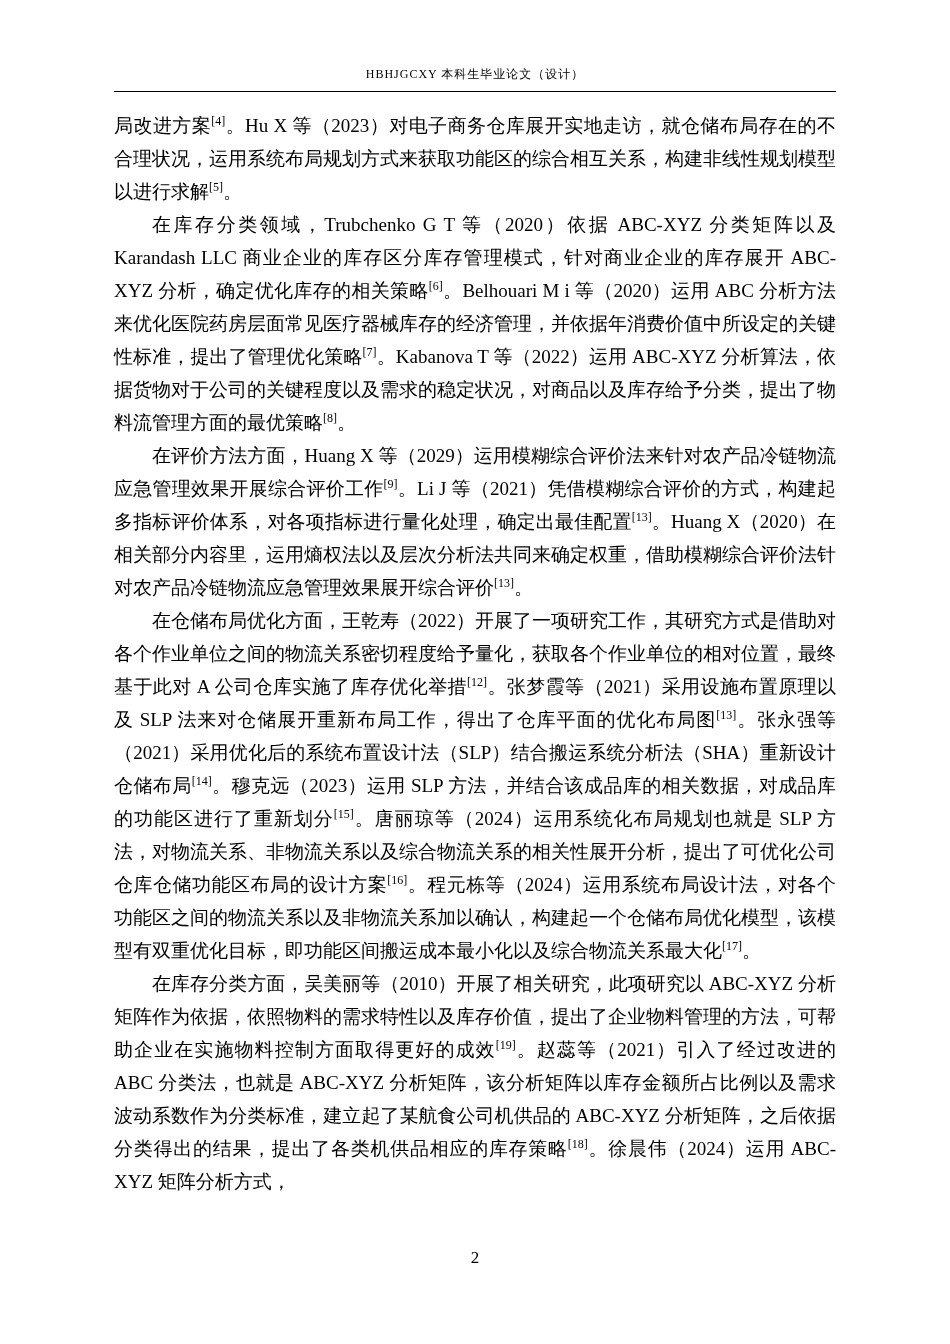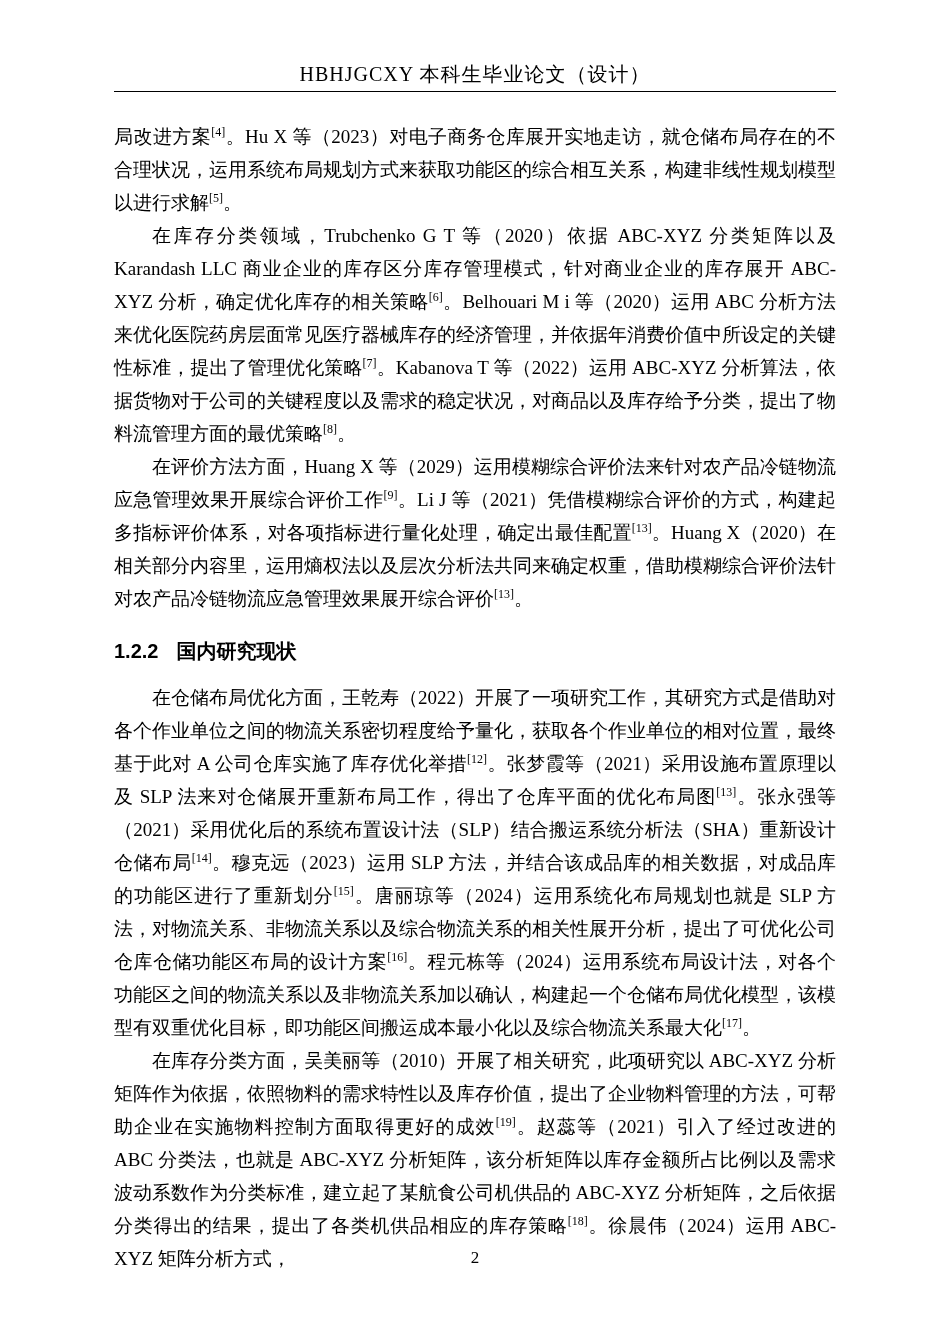--- a/index.html
+++ b/index.html
@@ -11,29 +11,29 @@
     box-sizing: border-box;
     background: #ffffff;
     color: #000000;
     font-family: "Liberation Serif", "DejaVu Serif", serif;
   }
   .page-inner {
     padding: 0 114px;
   }
   .header {
     text-align: center;
-    font-size: 20px;
+    font-size: 12px;
     line-height: 16px;
     padding-top: 66px;
     padding-bottom: 9px;
     border-bottom: 1px solid #000000;
     letter-spacing: 1px;
   }
   .body-text {
-    margin-top: 28px;
+    margin-top: 17px;
     font-size: 19px;
     line-height: 33px;
     text-align: justify;
   }
   p.para {
     margin: 0;
     text-indent: 2em;
   }
   p.para.no-indent {
     text-indent: 0;
@@ -72,23 +72,20 @@
     </div>
 
     <div class="body-text">
 
       <p class="para no-indent"><span>局改进方案</span><sup>[4]</sup><span>。Hu X 等（2023）对电子商务仓库展开实地走访，就仓储布局存在的不合理状况，运用系统布局规划方式来获取功能区的综合相互关系，构建非线性规划模型以进行求解</span><sup>[5]</sup><span>。</span></p>
 
       <p class="para"><span>在库存分类领域，Trubchenko G T 等（2020）依据 ABC-XYZ 分类矩阵以及 Karandash LLC 商业企业的库存区分库存管理模式，针对商业企业的库存展开 ABC-XYZ 分析，确定优化库存的相关策略</span><sup>[6]</sup><span>。Belhouari M i 等（2020）运用 ABC 分析方法来优化医院药房层面常见医疗器械库存的经济管理，并依据年消费价值中所设定的关键性标准，提出了管理优化策略</span><sup>[7]</sup><span>。Kabanova T 等（2022）运用 ABC-XYZ 分析算法，依据货物对于公司的关键程度以及需求的稳定状况，对商品以及库存给予分类，提出了物料流管理方面的最优策略</span><sup>[8]</sup><span>。</span></p>
 
       <p class="para"><span>在评价方法方面，Huang X 等（2029）运用模糊综合评价法来针对农产品冷链物流应急管理效果开展综合评价工作</span><sup>[9]</sup><span>。Li J 等（2021）凭借模糊综合评价的方式，构建起多指标评价体系，对各项指标进行量化处理，确定出最佳配置</span><sup>[13]</sup><span>。Huang X（2020）在相关部分内容里，运用熵权法以及层次分析法共同来确定权重，借助模糊综合评价法针对农产品冷链物流应急管理效果展开综合评价</span><sup>[13]</sup><span>。</span></p>
 
-      <h3 class="section-heading">
-        <span class="sec-num">1.2.2</span><span>国内研究现状</span>
-      </h3>
 
       <p class="para"><span>在仓储布局优化方面，王乾寿（2022）开展了一项研究工作，其研究方式是借助对各个作业单位之间的物流关系密切程度给予量化，获取各个作业单位的相对位置，最终基于此对 A 公司仓库实施了库存优化举措</span><sup>[12]</sup><span>。张梦霞等（2021）采用设施布置原理以及 SLP 法来对仓储展开重新布局工作，得出了仓库平面的优化布局图</span><sup>[13]</sup><span>。张永强等（2021）采用优化后的系统布置设计法（SLP）结合搬运系统分析法（SHA）重新设计仓储布局</span><sup>[14]</sup><span>。穆克远（2023）运用 SLP 方法，并结合该成品库的相关数据，对成品库的功能区进行了重新划分</span><sup>[15]</sup><span>。唐丽琼等（2024）运用系统化布局规划也就是 SLP 方法，对物流关系、非物流关系以及综合物流关系的相关性展开分析，提出了可优化公司仓库仓储功能区布局的设计方案</span><sup>[16]</sup><span>。程元栋等（2024）运用系统布局设计法，对各个功能区之间的物流关系以及非物流关系加以确认，构建起一个仓储布局优化模型，该模型有双重优化目标，即功能区间搬运成本最小化以及综合物流关系最大化</span><sup>[17]</sup><span>。</span></p>
 
       <p class="para"><span>在库存分类方面，吴美丽等（2010）开展了相关研究，此项研究以 ABC-XYZ 分析矩阵作为依据，依照物料的需求特性以及库存价值，提出了企业物料管理的方法，可帮助企业在实施物料控制方面取得更好的成效</span><sup>[19]</sup><span>。赵蕊等（2021）引入了经过改进的 ABC 分类法，也就是 ABC-XYZ 分析矩阵，该分析矩阵以库存金额所占比例以及需求波动系数作为分类标准，建立起了某航食公司机供品的 ABC-XYZ 分析矩阵，之后依据分类得出的结果，提出了各类机供品相应的库存策略</span><sup>[18]</sup><span>。徐晨伟（2024）运用 ABC-XYZ 矩阵分析方式，</span></p>
 
     </div>
   </div>
 
   <div class="footer">
     <span>2</span>

